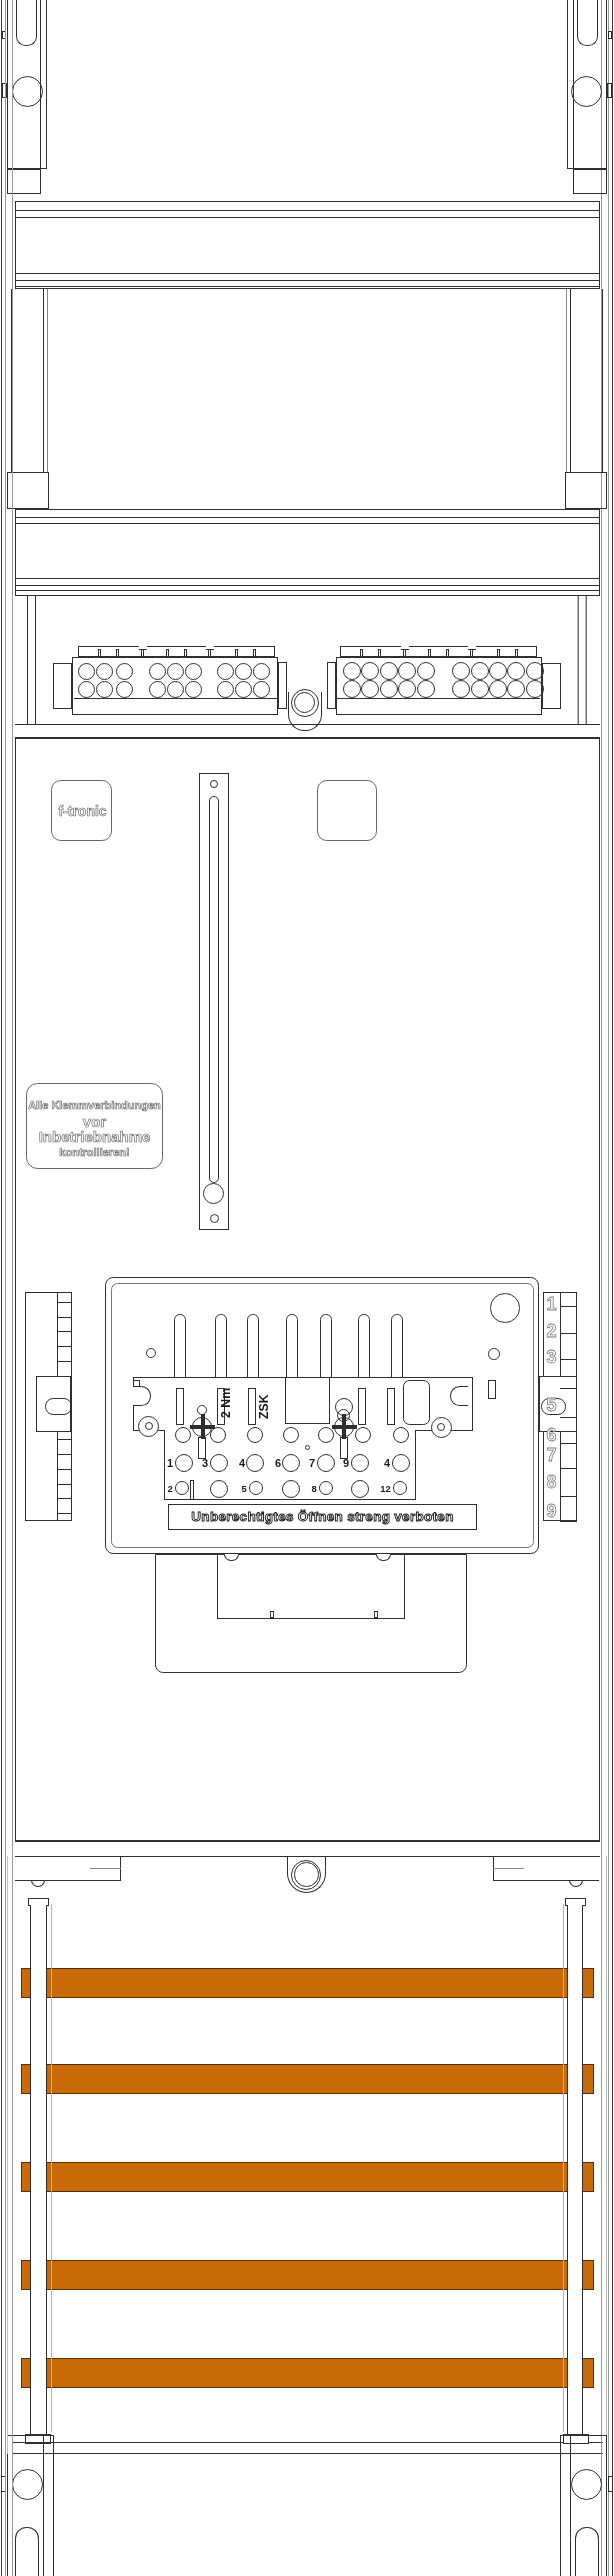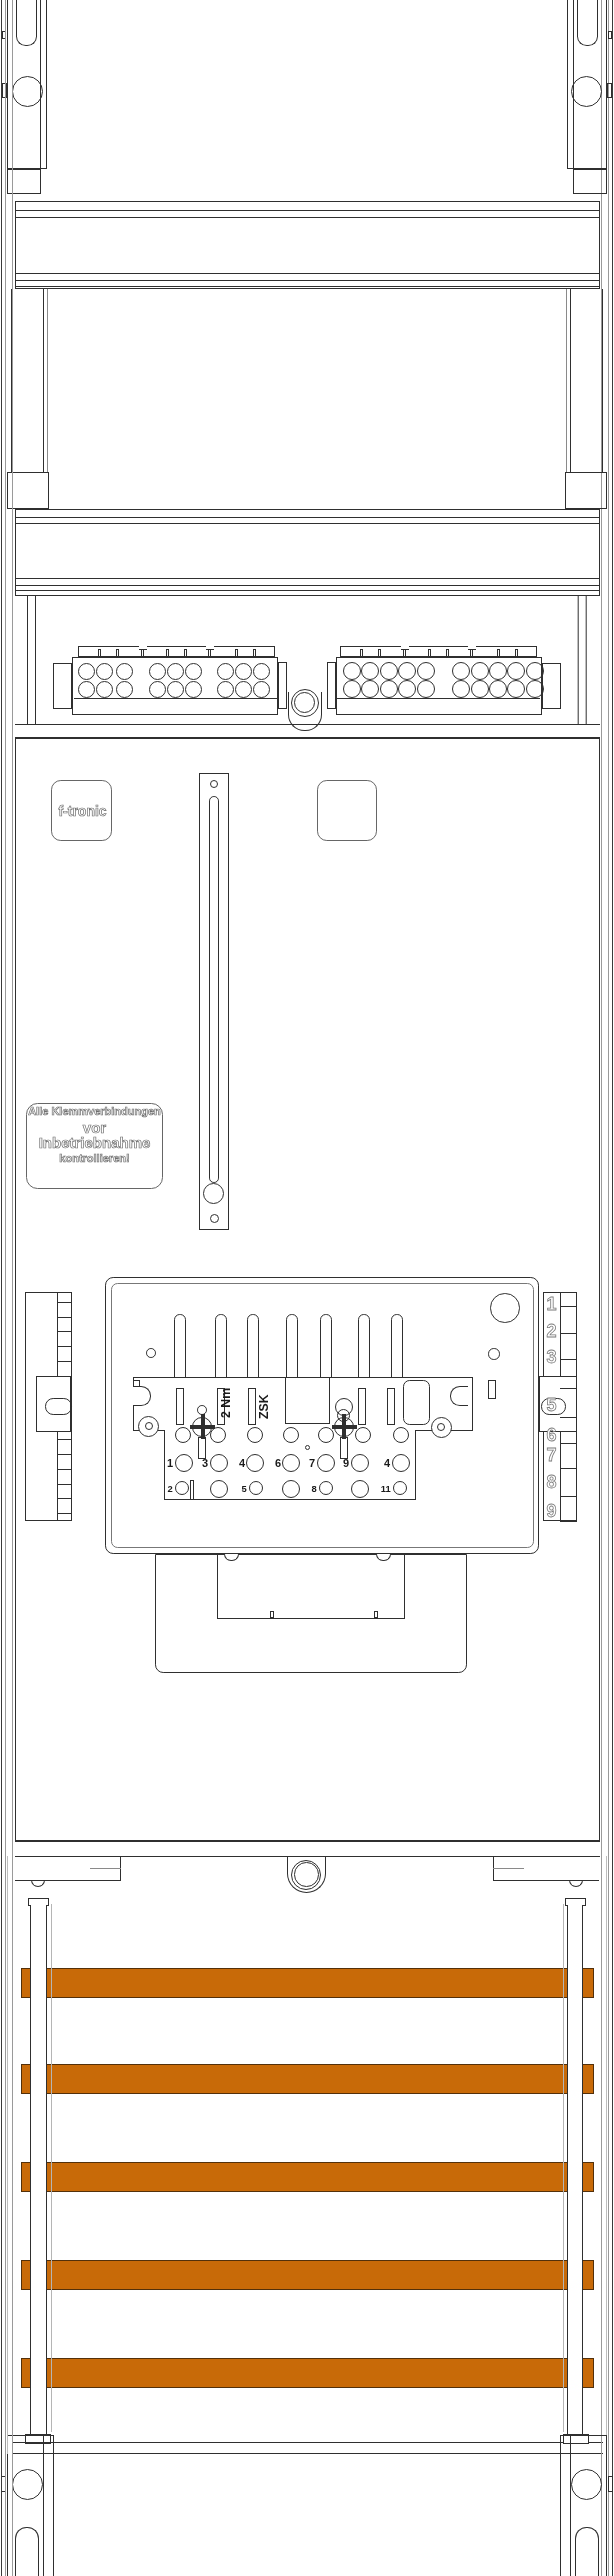--- a/index.html
+++ b/index.html
@@ -147,21 +147,21 @@
   </div>
 
   <div class="a" style="left:317px;top:780px;width:60px;height:61px;border:1px solid #666;border-radius:9.8px;"></div>
 
   <div class="a b1" style="left:199px;top:773px;width:30px;height:457px;"></div>
   <div class="a c b1" style="left:210px;top:780px;width:8.2px;height:8.2px;"></div>
   <div class="a b1" style="left:209px;top:796px;width:9.8px;height:387px;border-radius:4.9px;"></div>
   <div class="a c b1 w" style="left:203px;top:1183px;width:21px;height:21px;"></div>
   <div class="a c b1" style="left:210px;top:1214px;width:9px;height:9px;"></div>
 
-  <div class="a" style="left:26px;top:1083px;width:137px;height:86px;border:1px solid #666;border-radius:11.5px;text-align:center;padding-top:0;margin-top:20px;">
+  <div class="a" style="left:26px;top:1083px;width:137px;height:86px;border:1px solid #666;border-radius:11.5px;text-align:center;padding-top:14px;">
     <div class="outline" style="font-size:11px;font-weight:bold;line-height:15.6px;">Alle Klemmverbindungen</div>
     <div class="outline" style="font-size:15px;font-weight:bold;line-height:15.6px;">vor Inbetriebnahme</div>
     <div class="outline" style="font-size:11px;font-weight:bold;line-height:15.6px;">kontrollieren!</div>
   </div>
 
   <div class="a b1" id="rulerL" style="left:24.6px;top:1292px;width:47px;height:229px;"></div>
   <div class="a" style="left:57px;top:1292px;width:0.8px;height:229px;background:var(--ln);"></div>
 
   <div class="a b1" id="rulerR" style="left:543px;top:1292px;width:34px;height:229px;"></div>
   <div class="a" style="left:560px;top:1292px;width:0.8px;height:229px;background:var(--ln);"></div>
@@ -264,23 +264,26 @@
       <div class="a" style="left: 210px; top: 1480px; width: 18px; height: 18px; border: 1.5px solid var(--ln); border-radius: 50%;"></div>
       <div class="a" style="left: 282px; top: 1480px; width: 18px; height: 18px; border: 1.5px solid var(--ln); border-radius: 50%;"></div>
       <div class="a" style="left: 351px; top: 1480px; width: 18px; height: 18px; border: 1.5px solid var(--ln); border-radius: 50%;"></div>
       <div class="a" style="left: 175px; top: 1481px; width: 14px; height: 14px; border: 1.5px solid var(--ln); border-radius: 50%;"></div>
       <div class="a" style="left: 158px; top: 1483px; width: 14.7px; height: 10.6px; text-align: right; font-size: 9.4px; font-weight: bold; color: rgb(26, 26, 26);">2</div>
       <div class="a" style="left: 249px; top: 1481px; width: 14px; height: 14px; border: 1.5px solid var(--ln); border-radius: 50%;"></div>
       <div class="a" style="left: 232px; top: 1483px; width: 14.7px; height: 10.6px; text-align: right; font-size: 9.4px; font-weight: bold; color: rgb(26, 26, 26);">5</div>
       <div class="a" style="left: 319px; top: 1481px; width: 14px; height: 14px; border: 1.5px solid var(--ln); border-radius: 50%;"></div>
       <div class="a" style="left: 302px; top: 1483px; width: 14.7px; height: 10.6px; text-align: right; font-size: 9.4px; font-weight: bold; color: rgb(26, 26, 26);">8</div>
       <div class="a" style="left: 393px; top: 1481px; width: 14px; height: 14px; border: 1.5px solid var(--ln); border-radius: 50%;"></div>
-      <div class="a" style="left: 376px; top: 1483px; width: 14.7px; height: 10.6px; text-align: right; font-size: 9.4px; font-weight: bold; color: rgb(26, 26, 26);">11</div>
-    </div>
-
+      <div class="a" style="left: 376px; top: 1483px; width: 14.7px; height: 10.6px; text-align: right; font-size: 9.4px; font-weight: bold; color: rgb(26, 26, 26);">12</div>
+    </div>
+
+  <div class="a" style="left:168px;top:1504px;width:309px;height:26px;border:1.2px solid var(--ln);text-align:center;">
+    <span class="outline-dark" style="font-size:13.5px;font-weight:bold;line-height:24.6px;letter-spacing:0.3px;">Unberechtigtes Öffnen streng verboten</span>
+  </div>
 
   <div class="a b1" style="left:155px;top:1554px;width:312px;height:119px;border-radius:0 0 8.2px 8.2px;"></div>
   <div class="a b1" style="left:217px;top:1554px;width:188px;height:65px;"></div>
   <div class="a b1 w" style="left:224px;top:1554px;width:14.7px;height:7.4px;border-top:none;border-radius:0 0 7.4px 7.4px;"></div>
   <div class="a b1 w" style="left:376px;top:1554px;width:14.7px;height:7.4px;border-top:none;border-radius:0 0 7.4px 7.4px;"></div>
   <div class="a b1" style="left:270px;top:1611px;width:4.1px;height:7.4px;"></div>
   <div class="a b1" style="left:374px;top:1611px;width:4.1px;height:7.4px;"></div>
 
   <div class="a" style="left:287px;top:1856px;width:39px;height:37px;border:1px solid var(--ln);border-top:none;border-radius:0 0 19.7px 19.7px;"></div>
   <div class="a c b w" style="left:291px;top:1860px;width:30px;height:30px;"></div>

